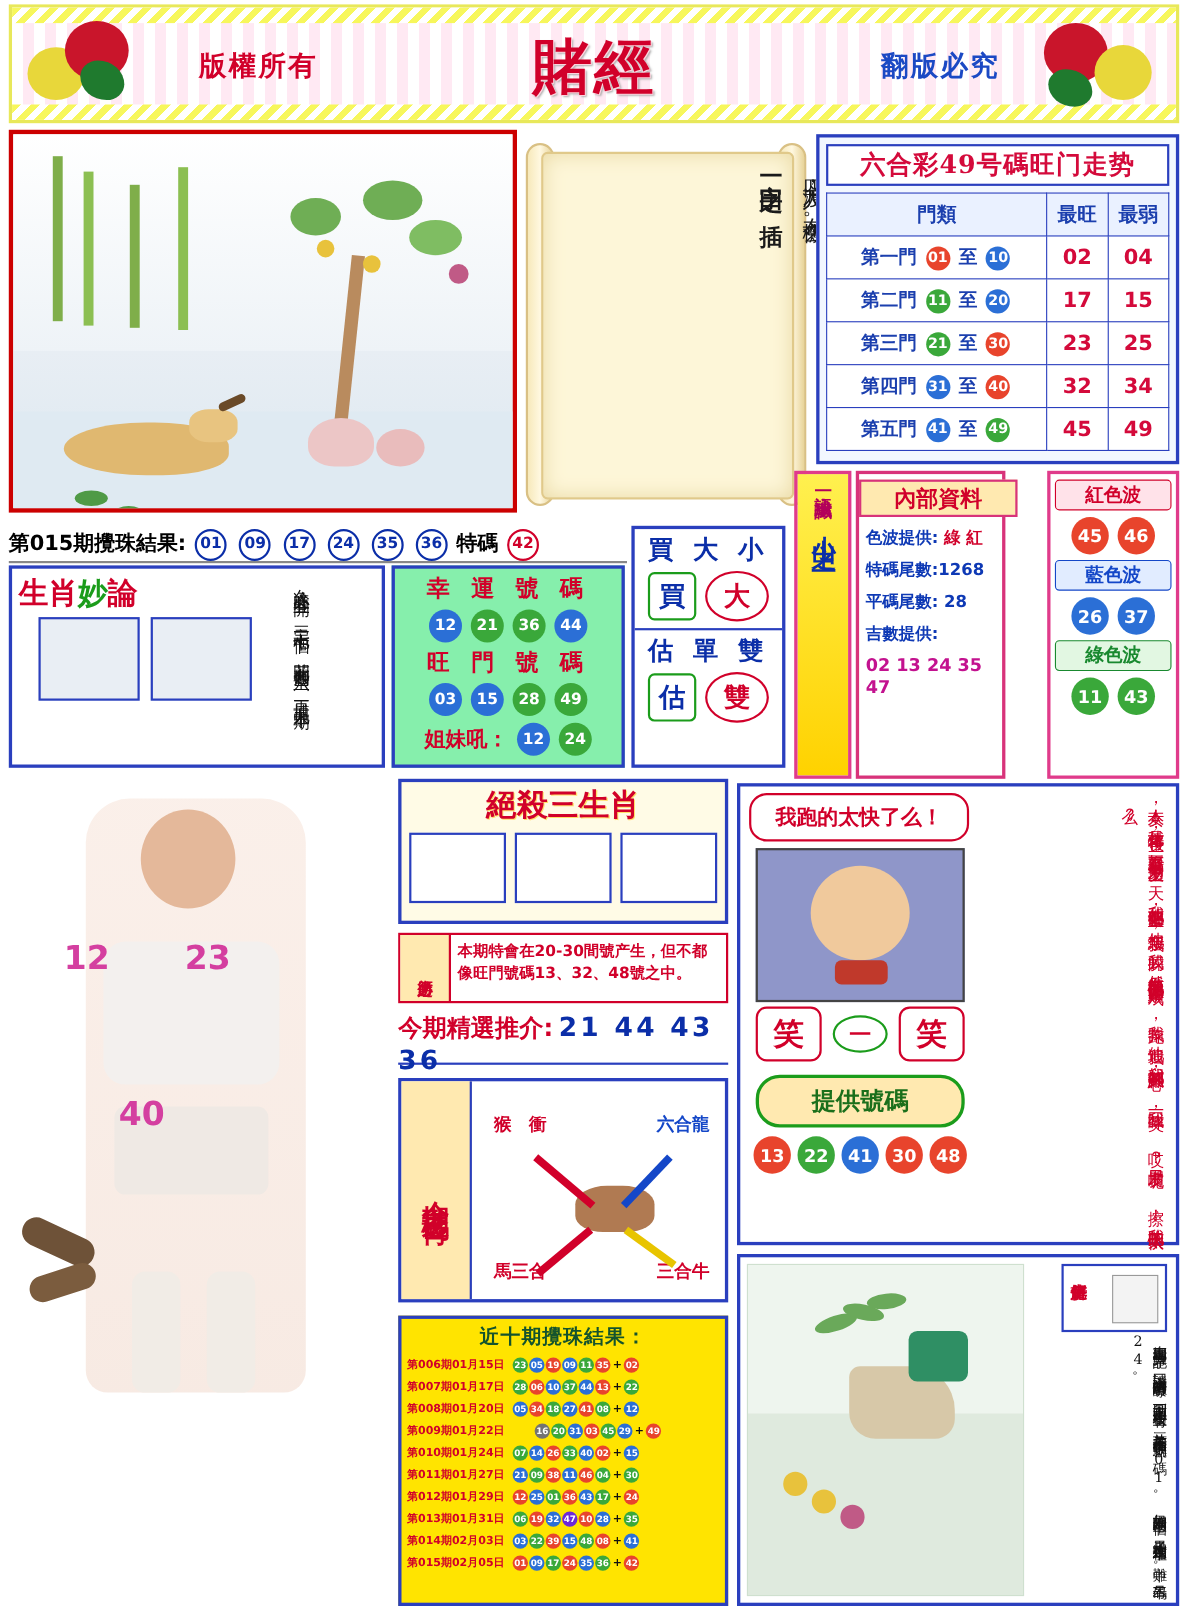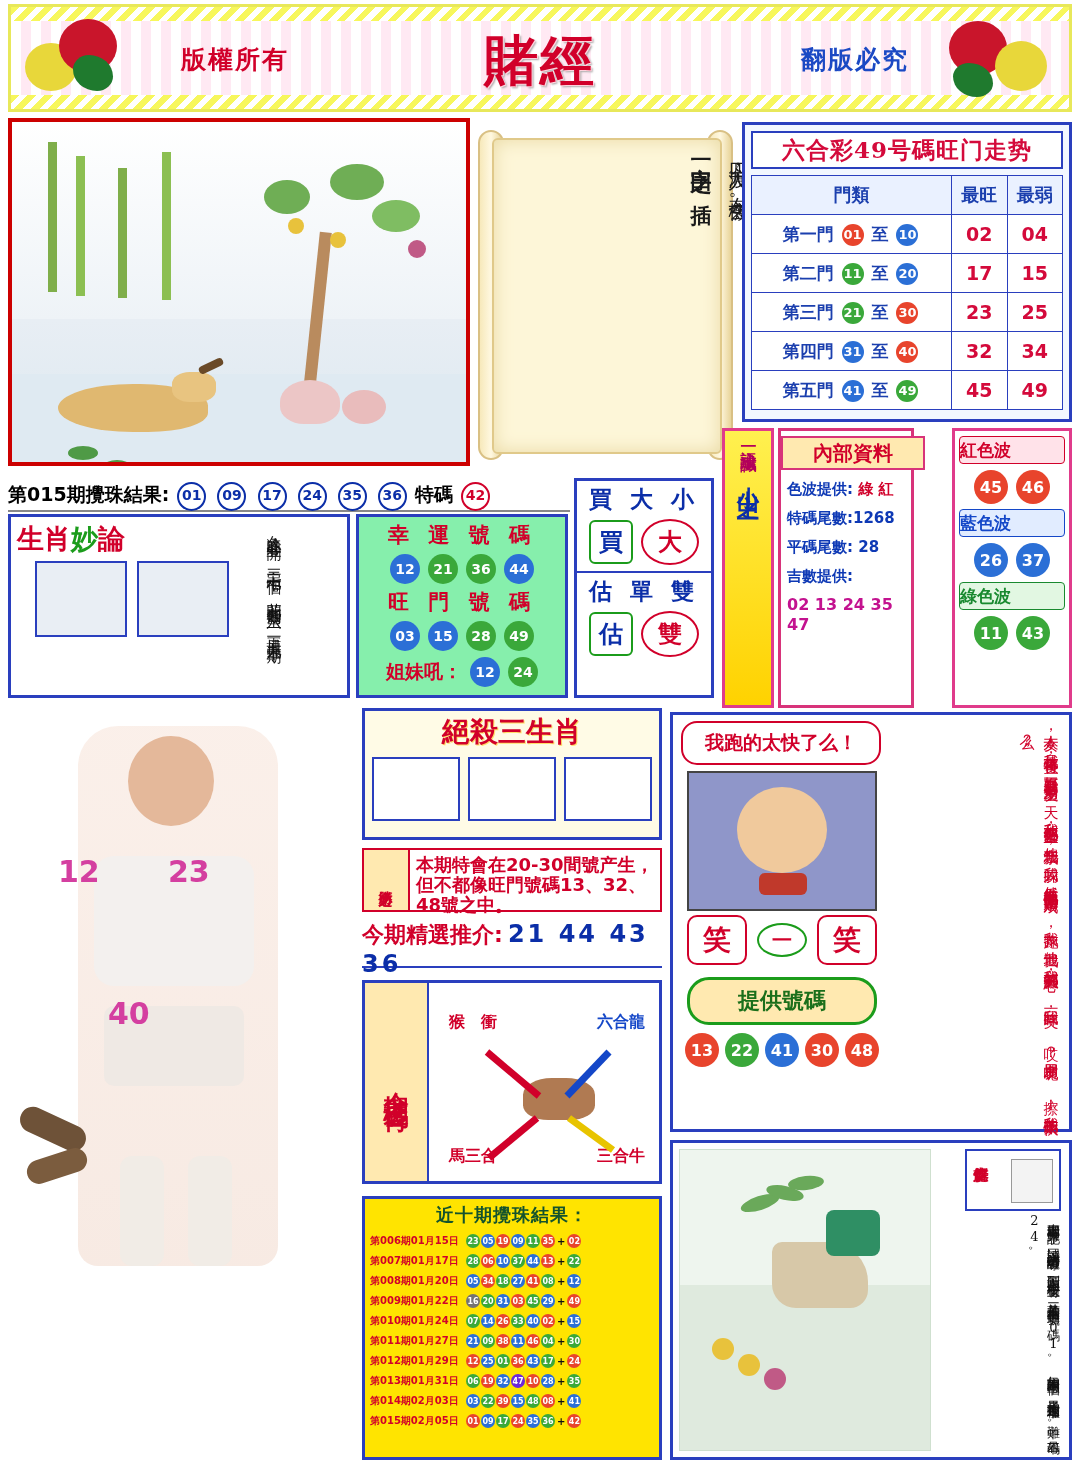--- a/index.html
+++ b/index.html
@@ -58,21 +58,21 @@
   
   .inner{position:absolute;left:778px;top:428px;width:136px;height:280px;border:3px solid #d8337a;background:#fff;box-sizing:border-box;}
   .inner-t{margin:5px auto 0;width:140px;height:30px;line-height:30px;text-align:center;background:#ffe9b0;border:2px solid #d8337a;color:#d1002a;font-weight:bold;font-size:20px;}
   .inner p{margin:9px 6px;font-size:15px;font-weight:bold;color:#0e39b5;line-height:20px;}
   .inner p .hl{color:#d1002a;}
   .inner .lucky{color:#c3128f;font-size:16px;}
 
   
   .wave{position:absolute;left:952px;top:428px;width:120px;height:280px;border:3px solid #e03b8b;background:#fff;box-sizing:border-box;}
   .wave-sec{margin:5px 4px;}
-  .wave-name{height:26px;line-height:26px;text-align:left;font-size:17px;font-weight:bold;border-radius:4px;}
+  .wave-name{height:26px;line-height:26px;text-align:center;font-size:17px;font-weight:bold;border-radius:4px;}
   .wn-red{color:#d1002a;background:#ffe2e9;border:1px solid #d1002a;}
   .wn-blue{color:#1447c8;background:#e1ecff;border:1px solid #1447c8;}
   .wn-green{color:#19892f;background:#e2f7e2;border:1px solid #19892f;}
   .wave-balls{display:flex;justify-content:center;gap:8px;margin-top:6px;}
   .bigball{width:34px;height:34px;border-radius:50%;color:#fff;font-size:16px;font-weight:bold;display:flex;align-items:center;justify-content:center;}
 
   
   .yuyu{position:absolute;left:722px;top:428px;width:52px;height:280px;background:linear-gradient(#fff04f,#ffd200);border:3px solid #e03b8b;box-sizing:border-box;}
   .yuyu .v{writing-mode:vertical-rl;text-orientation:upright;font-size:16px;font-weight:bold;color:#b3005b;margin:6px auto;letter-spacing:2px;}
   .yuyu .v2{writing-mode:vertical-rl;text-orientation:upright;font-size:22px;font-weight:bold;color:#0b2ea8;margin:6px auto;letter-spacing:4px;}
@@ -117,21 +117,21 @@
   .kill{position:absolute;left:362px;top:708px;width:300px;height:132px;border:3px solid #2a3fbe;background:#fffbe6;box-sizing:border-box;}
   .kill-t{text-align:center;font-size:28px;font-weight:bold;color:#d1002a;margin-top:2px;
      font-family:"DejaVu Serif","Liberation Serif",serif;text-shadow:1px 1px 0 #ffe06a;}
   .kill-pics{display:flex;justify-content:center;gap:8px;margin-top:6px;}
   .kill-pic{width:84px;height:60px;border:2px solid #2a3fbe;background:#fff;}
 
   
   .win{position:absolute;left:362px;top:848px;width:300px;height:64px;border:2px solid #d1002a;background:#fff;box-sizing:border-box;display:flex;}
   .win-l{width:44px;background:#ffe9b0;border-right:2px solid #d1002a;display:flex;align-items:center;justify-content:center;}
   .win-l span{writing-mode:vertical-rl;text-orientation:upright;font-size:14px;font-weight:bold;color:#d1002a;}
-  .win-r{flex:1;padding:5px 6px;font-size:18px;line-height:20px;color:#d1002a;font-weight:bold;}
+  .win-r{flex:1;padding:5px 6px;font-size:14px;line-height:20px;color:#d1002a;font-weight:bold;}
 
   
   .pick{position:absolute;left:362px;top:920px;width:300px;height:46px;border-bottom:2px solid #2a3fbe;}
   .pick .t{font-size:22px;font-weight:bold;color:#d1002a;}
   .pick .n{font-size:24px;font-weight:bold;color:#0b2ea8;letter-spacing:3px;}
 
   
   .code{position:absolute;left:362px;top:980px;width:300px;height:204px;border:3px solid #2a3fbe;background:#fff;box-sizing:border-box;display:flex;}
   .code-l{width:62px;background:#ffe9b0;display:flex;align-items:center;justify-content:center;border-right:2px solid #2a3fbe;}
   .code-l span{writing-mode:vertical-rl;text-orientation:upright;font-size:25px;font-weight:bold;color:#d1002a;letter-spacing:4px;}
@@ -540,21 +540,21 @@
           <span class="hb" style="background:#e8442c;">41</span>
           <span class="hb" style="background:#3aa83a;">08</span>
           <span class="plus">+</span>
           <span class="hb" style="background:#2b6fd6;">12</span>
         </div>
       </div>
 
       <div class="hist-row">
         <div class="hist-date">第009期01月22日</div>
         <div class="hist-balls">
-          <span class="hb" style="background:#737373;">16</span>
+          <span class="hb" style="background:#737373;margin-left:20px;">16</span>
           <span class="hb" style="background:#3aa83a;">20</span>
           <span class="hb" style="background:#2b6fd6;">31</span>
           <span class="hb" style="background:#e8442c;">03</span>
           <span class="hb" style="background:#3aa83a;">45</span>
           <span class="hb" style="background:#2b6fd6;">29</span>
           <span class="plus">+</span>
           <span class="hb" style="background:#e8442c;">49</span>
         </div>
       </div>
 

